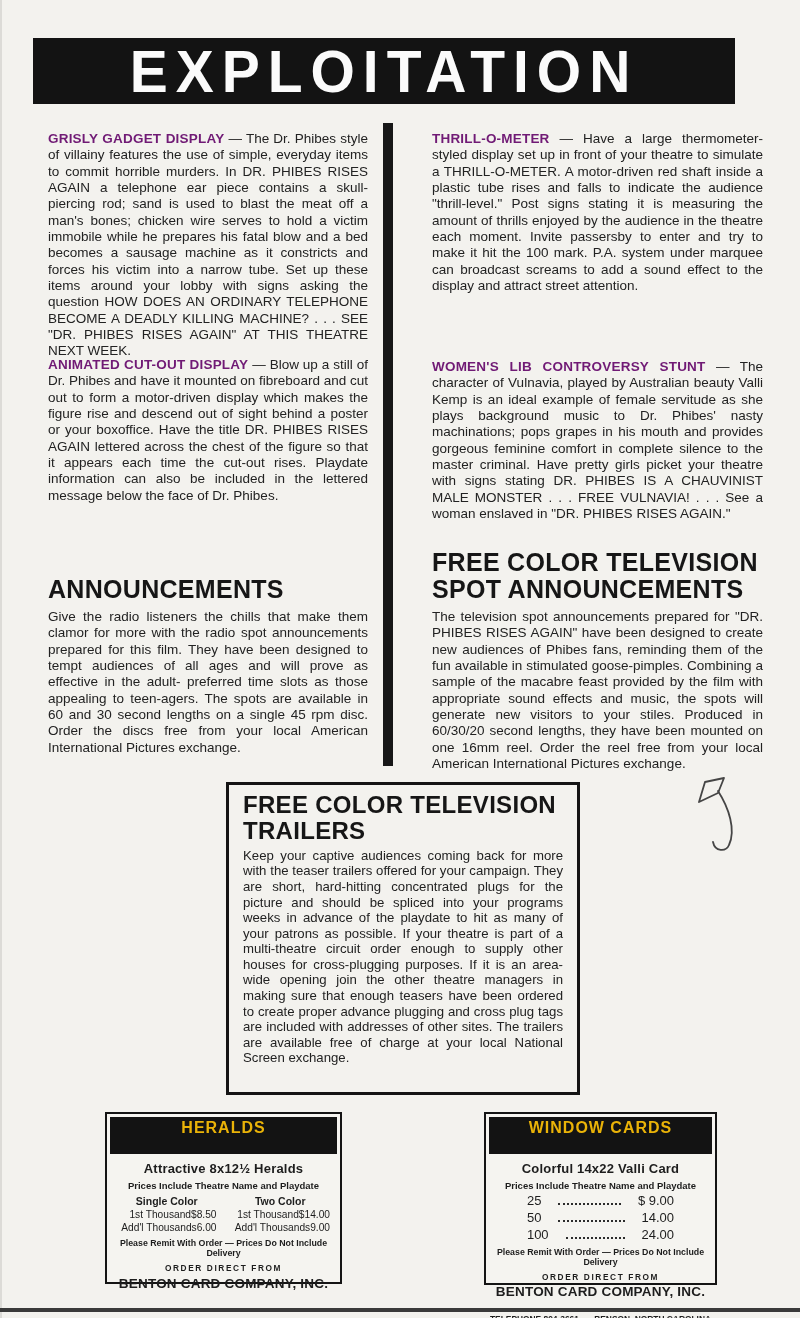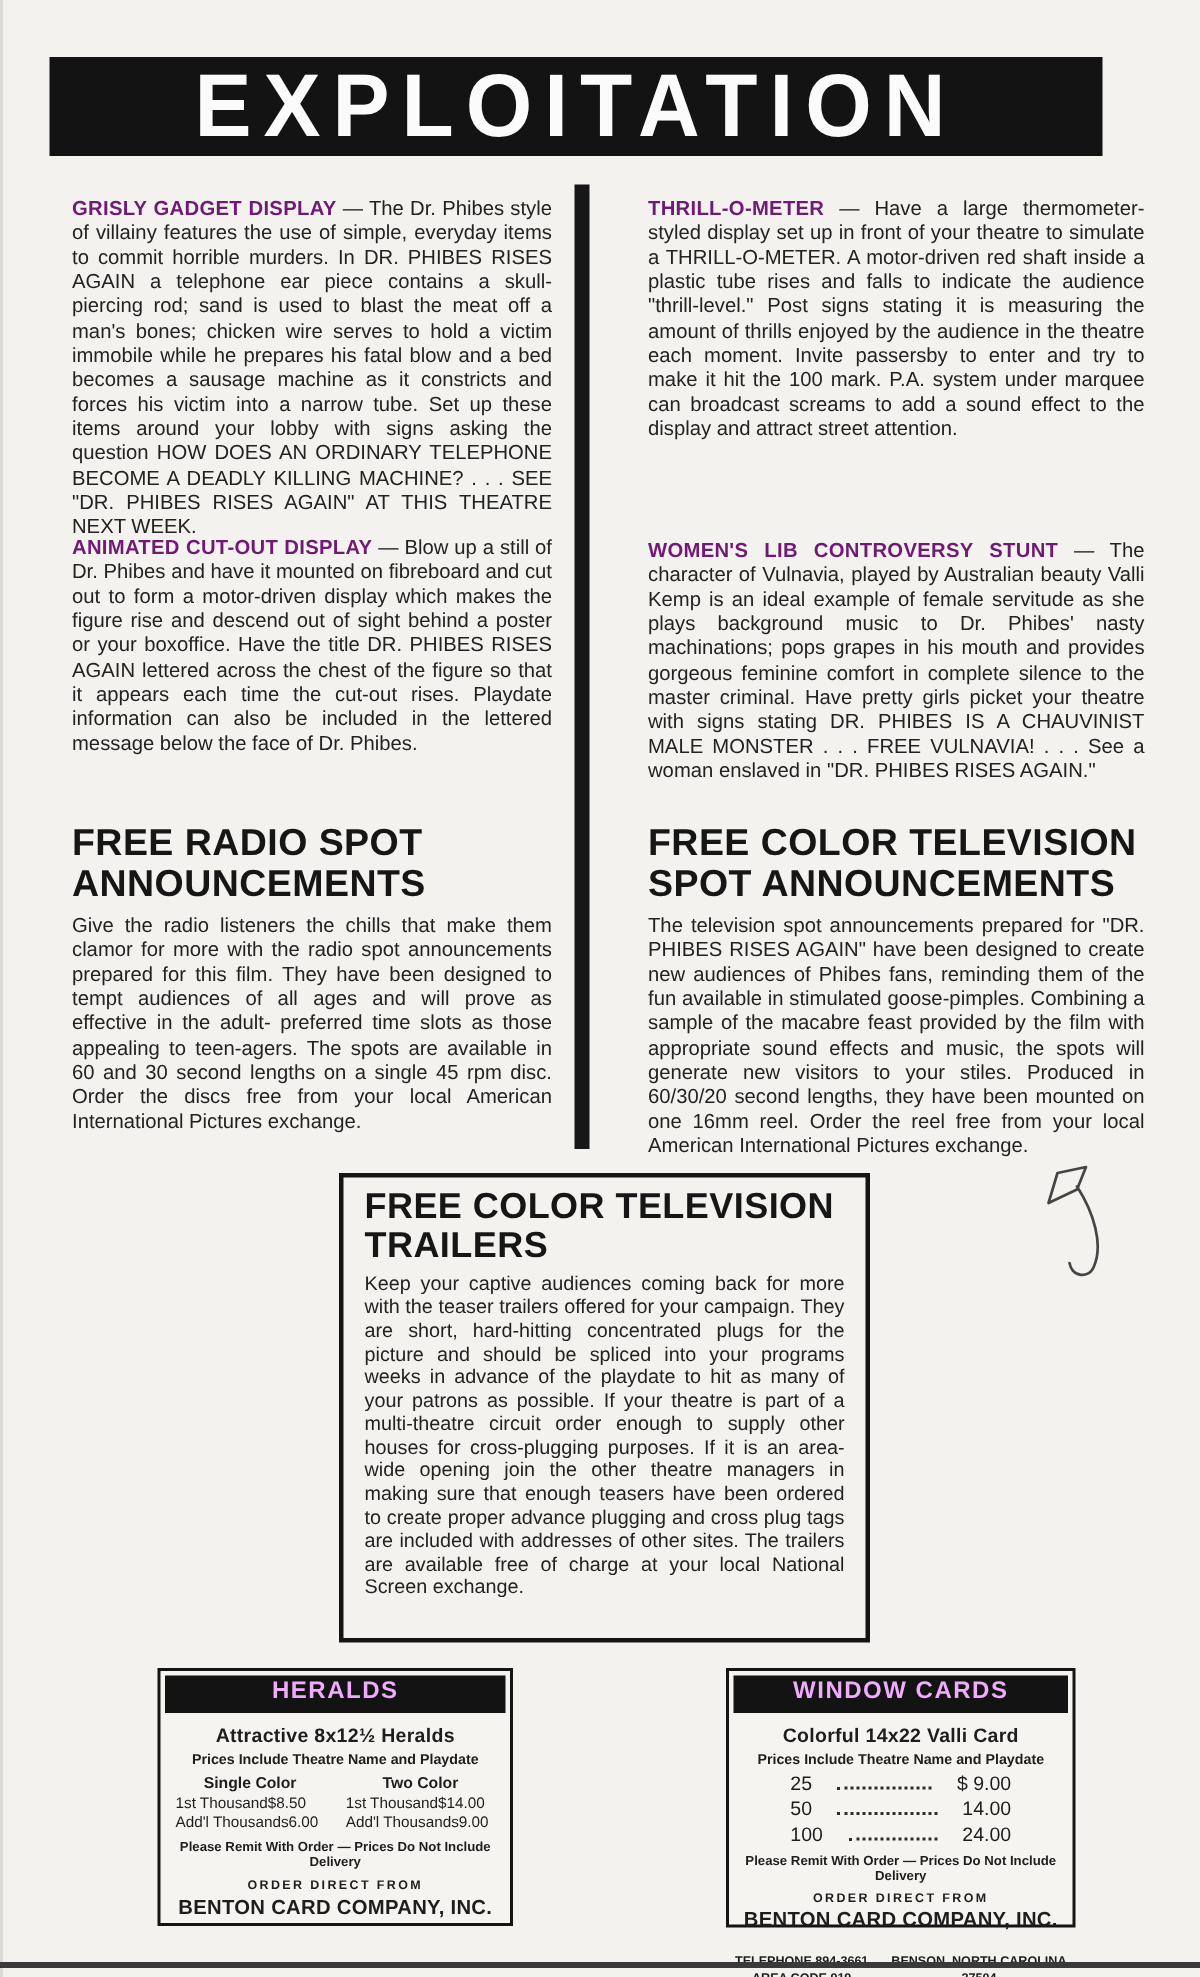--- a/index.html
+++ b/index.html
@@ -22,28 +22,28 @@
             letter-spacing:0.3px;color:#161616;}
 
   .trailers-box{position:absolute;left:226px;top:782px;width:354px;height:313px;
                 border:3px solid #141414;box-sizing:border-box;padding:7px 14px 8px 14px;background:#f3f2ee;}
   .trailers-box .sec-head{font-size:24px;margin-bottom:4px;}
   .trailers-box .body-p{font-size:13.2px;line-height:1.18;}
 
   .card-box{position:absolute;border:2px solid #141414;box-sizing:border-box;background:#f5f4f0;padding:3px;}
   .heralds-box{left:105px;top:1112px;width:237px;height:172px;}
   .window-box{left:484px;top:1112px;width:233px;height:173px;}
-  .card-title{background:#131313;color:#f0abfc;text-align:center;font-weight:bold;
-              font-size:16px;letter-spacing:1px;padding:2px 0 5px 0;}
+  .card-title{background:#131313;color:#eab308;text-align:center;font-weight:bold;
+              font-size:16px;letter-spacing:1px;padding:2px 0 17px 0;}
   .card-sub{font-size:13px;font-weight:bold;text-align:center;margin-top:7px;letter-spacing:0.2px;}
   .card-note{font-size:9.5px;font-weight:bold;text-align:center;margin-top:4px;}
   .h-cols{display:flex;margin-top:4px;}
   .h-col-header{width:50%;text-align:center;font-weight:bold;font-size:10.5px;}
   .h-row{display:flex;font-size:10.2px;margin-top:2px;}
-  .h-half{width:50%;display:flex;justify-content:flex-start;padding:0 7px;box-sizing:border-box;}
+  .h-half{width:50%;display:flex;justify-content:flex-end;padding:0 7px;box-sizing:border-box;}
   .card-remit{font-size:8.8px;font-weight:bold;text-align:center;margin-top:5px;}
   .card-order{font-size:8.3px;font-weight:bold;text-align:center;letter-spacing:1.6px;margin-top:5px;}
   .card-company{font-size:13.5px;font-weight:bold;text-align:center;margin-top:3px;letter-spacing:0.2px;}
 
   .wc-row{display:flex;align-items:flex-end;font-size:13px;width:66%;margin:2px auto 0 auto;gap:14px;}
   .wc-leader{flex:1;border-bottom:2px dotted #2c2c2c;margin:0 3px 3px 3px;}
   .wc-footer{display:flex;justify-content:space-between;font-size:8.4px;font-weight:bold;
              line-height:1.25;text-align:center;margin-top:15px;padding:0 1px;}
 
   .pen{position:absolute;left:682px;top:772px;}
@@ -63,21 +63,21 @@
 
   <section class="block" style="left:48px;top:131px;width:320px;">
     <p class="body-p"><b class="lead">GRISLY GADGET DISPLAY</b><span> — The Dr. Phibes style of villainy features the use of simple, everyday items to commit horrible murders. In DR. PHIBES RISES AGAIN a telephone ear piece contains a skull-piercing rod; sand is used to blast the meat off a man's bones; chicken wire serves to hold a victim immobile while he prepares his fatal blow and a bed becomes a sausage machine as it constricts and forces his victim into a narrow tube. Set up these items around your lobby with signs asking the question HOW DOES AN ORDINARY TELEPHONE BECOME A DEADLY KILLING MACHINE? . . . SEE "DR. PHIBES RISES AGAIN" AT THIS THEATRE NEXT WEEK.</span></p>
   </section>
 
   <section class="block" style="left:48px;top:357px;width:320px;">
     <p class="body-p"><b class="lead">ANIMATED CUT-OUT DISPLAY</b><span> — Blow up a still of Dr. Phibes and have it mounted on fibreboard and cut out to form a motor-driven display which makes the figure rise and descend out of sight behind a poster or your boxoffice. Have the title DR. PHIBES RISES AGAIN lettered across the chest of the figure so that it appears each time the cut-out rises. Playdate information can also be included in the lettered message below the face of Dr. Phibes.</span></p>
   </section>
 
   <section class="block" style="left:48px;top:549px;width:320px;">
-    <h2 class="sec-head"><span>FREE RADIO SPOT</span><br><span>ANNOUNCEMENTS</span></h2>
+    <h2 class="sec-head"><br><span>ANNOUNCEMENTS</span></h2>
     <p class="body-p">Give the radio listeners the chills that make them clamor for more with the radio spot announcements prepared for this film. They have been designed to tempt audiences of all ages and will prove as effective in the adult- preferred time slots as those appealing to teen-agers. The spots are available in 60 and 30 second lengths on a single 45 rpm disc. Order the discs free from your local American International Pictures exchange.</p>
   </section>
 
   <section class="block" style="left:432px;top:131px;width:331px;">
     <p class="body-p"><b class="lead">THRILL-O-METER</b><span> — Have a large thermometer-styled display set up in front of your theatre to simulate a THRILL-O-METER. A motor-driven red shaft inside a plastic tube rises and falls to indicate the audience "thrill-level." Post signs stating it is measuring the amount of thrills enjoyed by the audience in the theatre each moment. Invite passersby to enter and try to make it hit the 100 mark. P.A. system under marquee can broadcast screams to add a sound effect to the display and attract street attention.</span></p>
   </section>
 
   <section class="block" style="left:432px;top:359px;width:331px;">
     <p class="body-p"><b class="lead">WOMEN'S LIB CONTROVERSY STUNT</b><span> — The character of Vulnavia, played by Australian beauty Valli Kemp is an ideal example of female servitude as she plays background music to Dr. Phibes' nasty machinations; pops grapes in his mouth and provides gorgeous feminine comfort in complete silence to the master criminal. Have pretty girls picket your theatre with signs stating DR. PHIBES IS A CHAUVINIST MALE MONSTER . . . FREE VULNAVIA! . . . See a woman enslaved in "DR. PHIBES RISES AGAIN."</span></p>
   </section>

